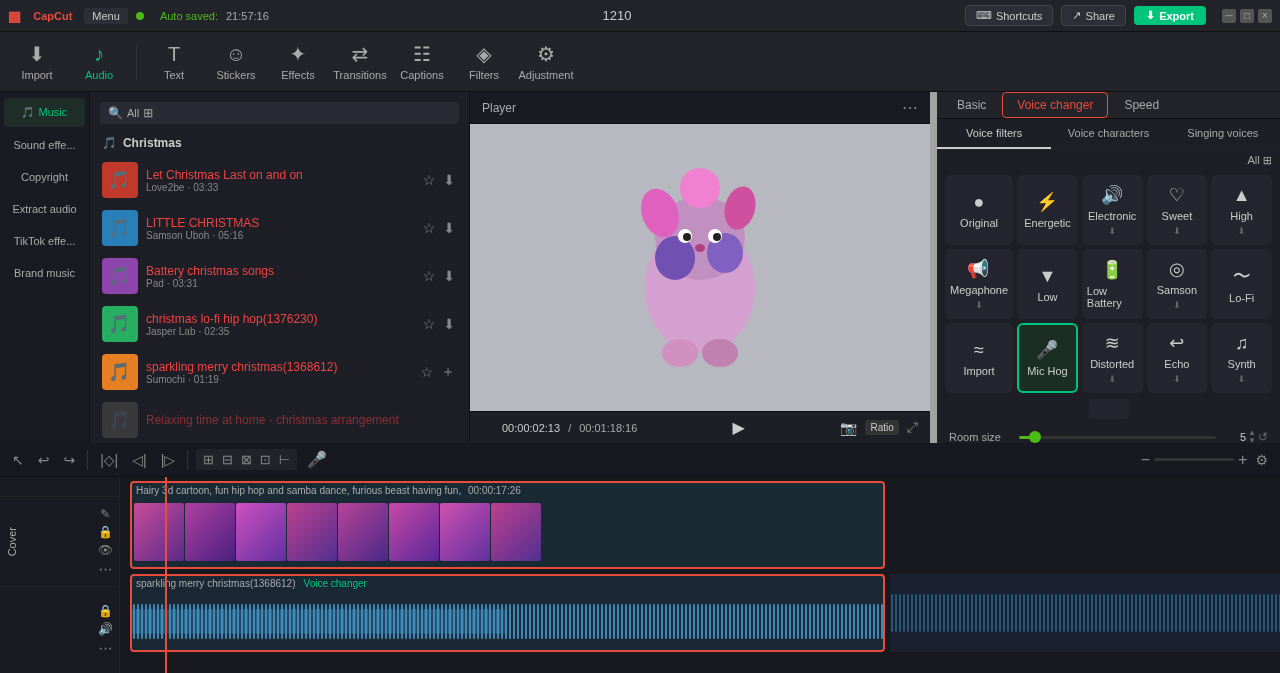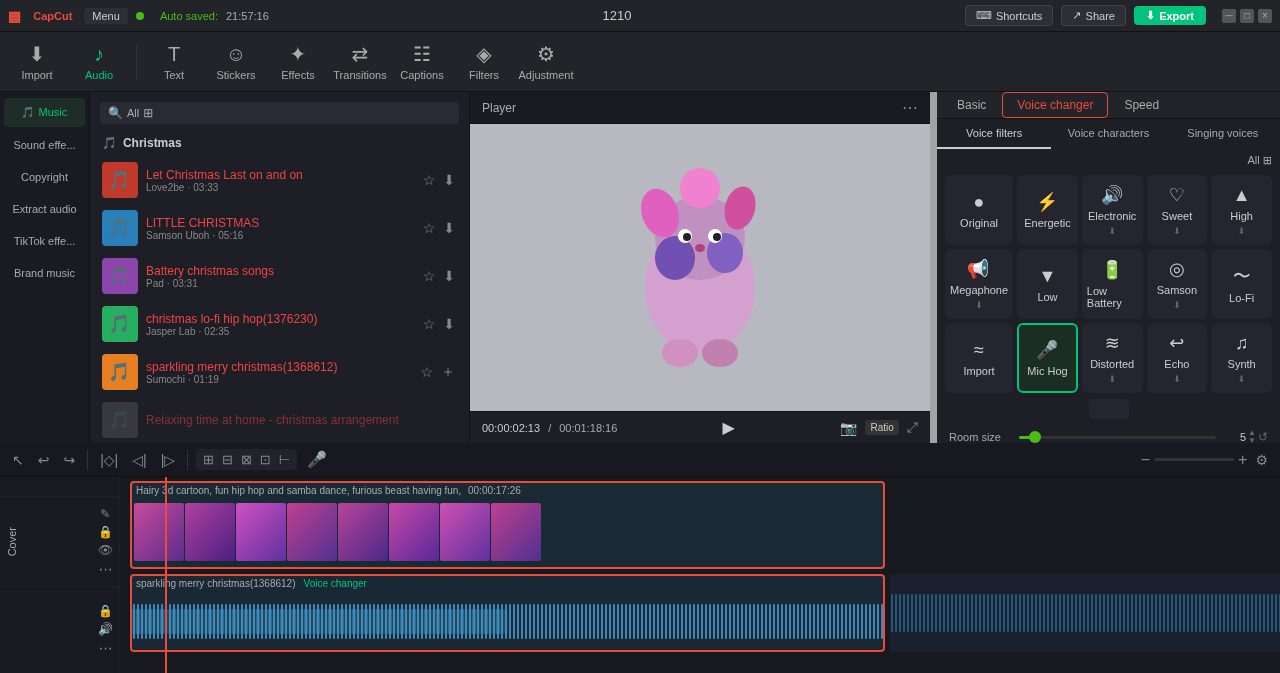--- a/index.html
+++ b/index.html
@@ -50,21 +50,21 @@
     .music-actions { display: flex; gap: 4px; }
     .music-act-btn { background: none; border: none; color: #888; cursor: pointer; font-size: 14px; padding: 2px; }
 
     
     .player-area { flex: 1; background: #1a1a22; display: flex; flex-direction: column; }
     .player-header { display: flex; align-items: center; padding: 6px 12px; border-bottom: 1px solid #111; }
     .player-label { font-size: 12px; color: #aaa; }
     .player-more { margin-left: auto; background: none; border: none; color: #888; cursor: pointer; font-size: 16px; }
     .player-controls { display: flex; align-items: center; padding: 6px 12px; border-top: 1px solid #111; gap: 8px; background: #1e1e26; }
     .player-time { font-size: 11px; color: #aaa; }
-    .player-time span { color: #888; }
+    .player-time span { color: #888; margin-left: 20px; }
     .player-play { background: none; border: none; color: #ccc; cursor: pointer; font-size: 16px; }
     .player-icons { margin-left: auto; display: flex; gap: 8px; align-items: center; }
     .player-icon-btn { background: none; border: none; color: #888; cursor: pointer; font-size: 14px; }
     .ratio-badge { background: #333; color: #ccc; font-size: 10px; padding: 2px 5px; border-radius: 3px; cursor: pointer; }
 
     
     .right-panel { width: 350px; flex-shrink: 0; background: #1e1e26; display: flex; flex-direction: column; border-left: 7px solid #a3a3a3; }
     .voice-grid-header { display: flex; justify-content: flex-end; padding: 4px 8px; }
     .all-btn { font-size: 11px; color: #aaa; cursor: pointer; display: flex; align-items: center; gap: 3px; }
     .voice-grid { display: grid; grid-template-columns: repeat(5, 1fr); gap: 4px; padding: 4px 8px; }

